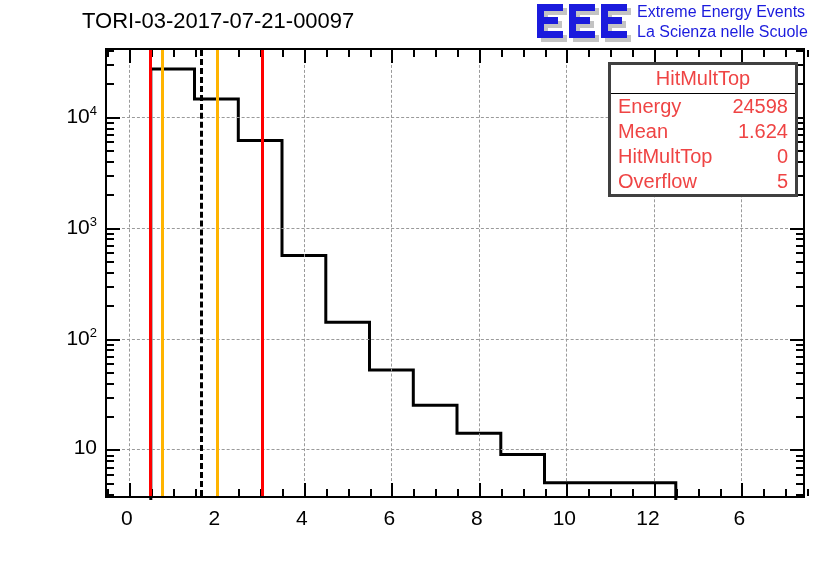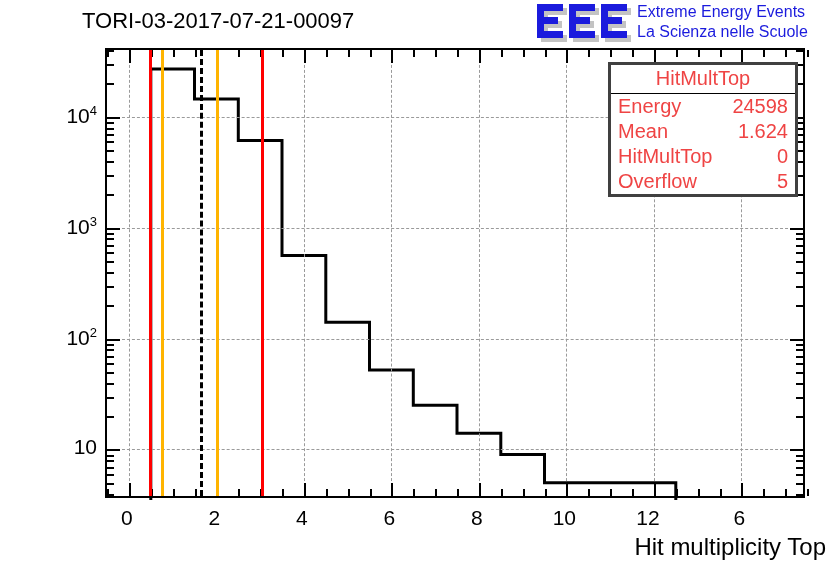--- a/index.html
+++ b/index.html
@@ -310,21 +310,20 @@
       <div class="xlabel-txt" style="left: 126.875px; top: 506px;">0</div>
       <div class="xlabel-txt" style="left: 214.375px; top: 506px;">2</div>
       <div class="xlabel-txt" style="left: 301.875px; top: 506px;">4</div>
       <div class="xlabel-txt" style="left: 389.375px; top: 506px;">6</div>
       <div class="xlabel-txt" style="left: 476.875px; top: 506px;">8</div>
       <div class="xlabel-txt" style="left: 564.375px; top: 506px;">10</div>
       <div class="xlabel-txt" style="left: 648px; top: 506px;">12</div>
       <div class="xlabel-txt" style="left: 739.375px; top: 506px;">6</div>
     </div>
 
-  <div class="axis-title">Hit multiplicity Top</div>
 
   <div class="stats">
     <div class="st-title">HitMultTop</div>
     <div id="stats-rows">
         <div class="st-row">
           <span class="k">Energy</span>
           <span class="v">24598</span>
         </div>
         <div class="st-row">
           <span class="k">Mean</span>

